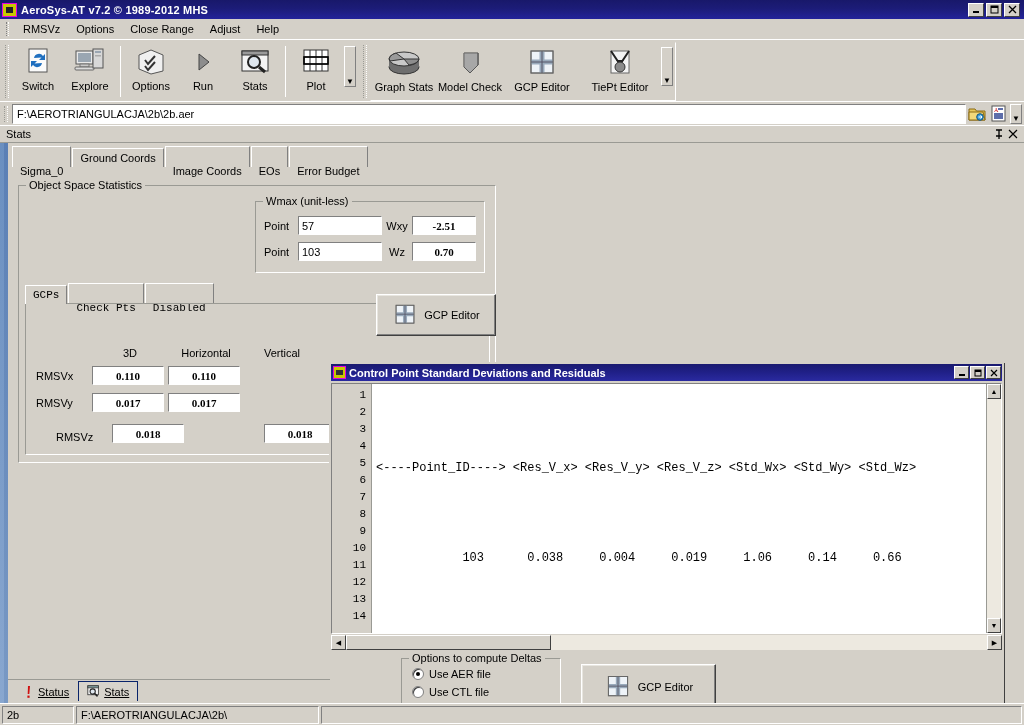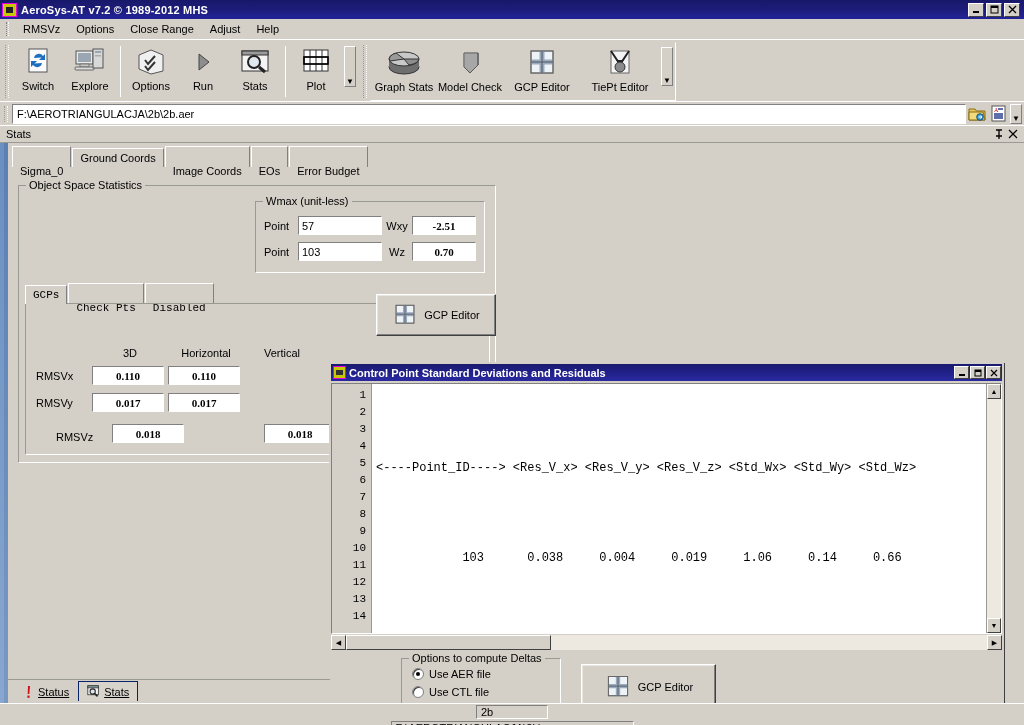--- a/index.html
+++ b/index.html
@@ -305,21 +305,20 @@
   .btab.active {
     background:#d8d4cc;
     border:1px solid #0a246a; border-bottom:none;
   }
   .statusbar {
     position:absolute; left:0; bottom:0; width:100%;
     height: 22px; background:#d4d0c8;
     border-top:1px solid #fff;
     display:flex; align-items:center; gap:2px;
     padding: 1px 2px;
-    flex-direction: column;
   }
   .sb-cell {
     height: 18px;
     border:1px solid #808080; border-right-color:#fff; border-bottom-color:#fff;
     display:flex; align-items:center; padding-left:4px; font-size:11px;
   }
   svg { display:block; }
 </style>
 </head>
 <body>

